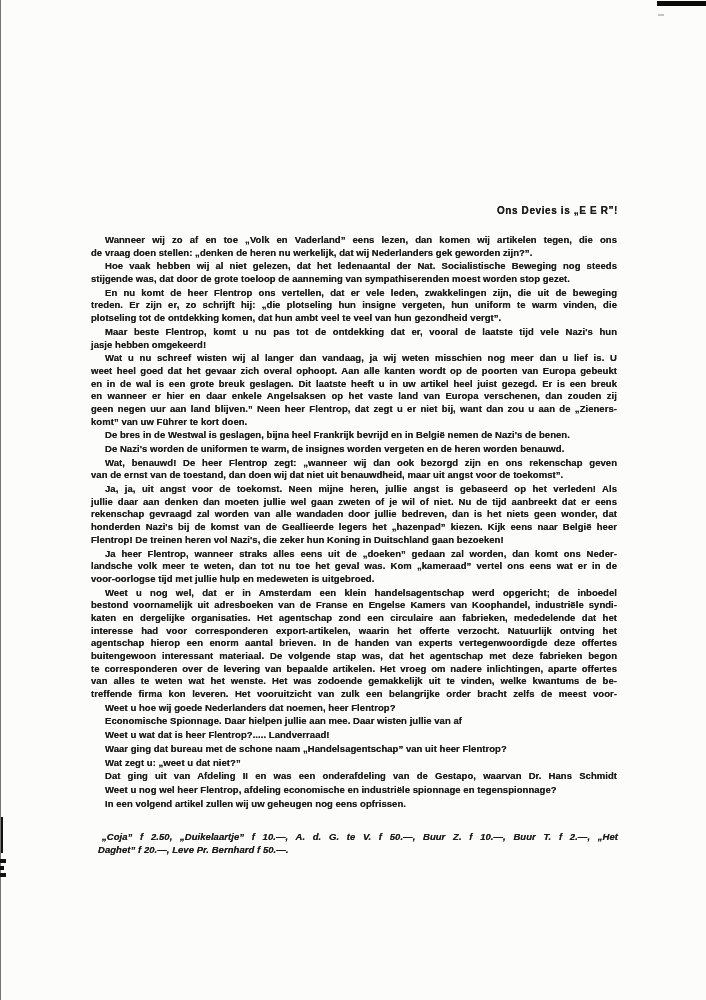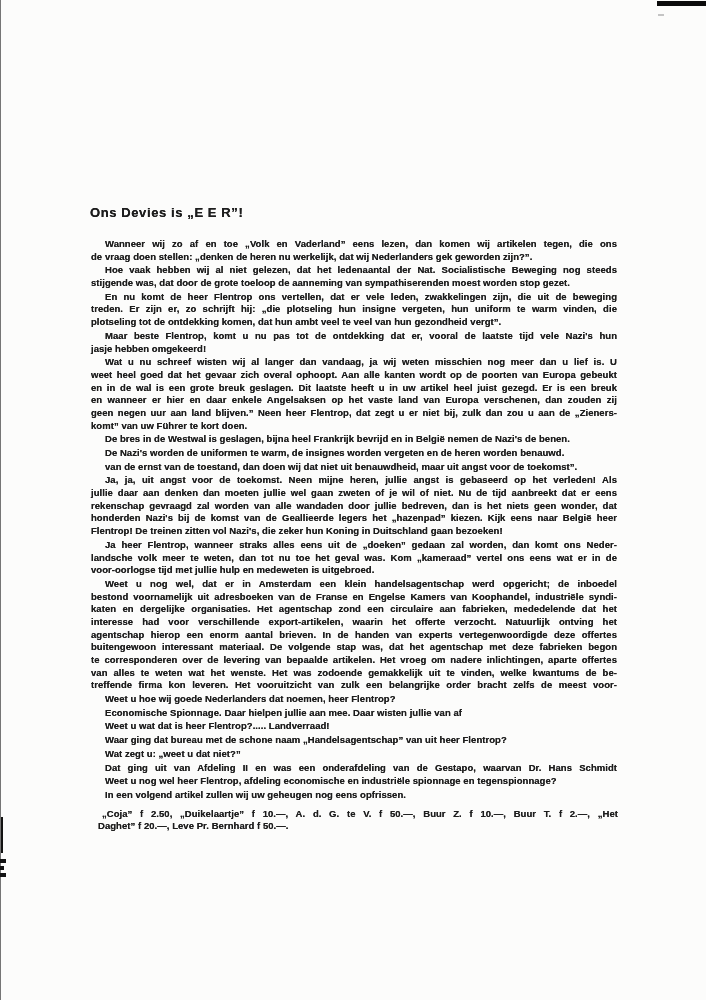--- a/index.html
+++ b/index.html
@@ -13,43 +13,44 @@
     font-family: "Liberation Sans", sans-serif;
     color: #1d1d1d;
   }
   .text-block {
     position: absolute;
     left: 90px;
     top: 205px;
     width: 528px;
   }
   .doc-title {
-    text-align: left;
-    font-size: 13px;
+    text-align: right;
+    font-size: 10px;
     font-weight: bold;
     letter-spacing: 0.6px;
     margin: 0 0 18px 0;
     text-shadow: 0 0 0.3px #1d1d1d;
   }
   .para { margin: 1px; }
   .line {
     font-size: 9.5px;
     font-weight: bold;
     line-height: 12.7px;
     height: 12.7px;
     text-align: justify;
     white-space: normal;
     letter-spacing: 0.05px;
     text-shadow: 0 0 0.25px rgba(20,20,20,0.8);
   }
   .line.fill { text-align-last: justify; }
   .para .line:first-child { text-indent: 14px; }
   .footer-block {
-    margin-top: 6px;
+    margin-top: 21px;
     padding-left: 8px;
+    font-style: italic;
   }
   .footer-block .line:first-child { text-indent: 4px; }
   
   .edge-hairline {
     position: absolute; left: 0; top: 0;
     width: 1px; height: 1000px;
     background: rgba(45,45,45,0.65);
   }
   .edge-thick {
     position: absolute; left: 1px; top: 817px;
@@ -101,49 +102,50 @@
         </div>
         <div class="para">
           <div class="line fill">Maar beste Flentrop, komt u nu pas tot de ontdekking dat er, vooral de laatste tijd vele Nazi's hun</div>
           <div class="line">jasje hebben omgekeerd!</div>
         </div>
         <div class="para">
           <div class="line fill">Wat u nu schreef wisten wij al langer dan vandaag, ja wij weten misschien nog meer dan u lief is. U</div>
           <div class="line fill">weet heel goed dat het gevaar zich overal ophoopt. Aan alle kanten wordt op de poorten van Europa gebeukt</div>
           <div class="line fill">en in de wal is een grote breuk geslagen. Dit laatste heeft u in uw artikel heel juist gezegd. Er is een breuk</div>
           <div class="line fill">en wanneer er hier en daar enkele Angelsaksen op het vaste land van Europa verschenen, dan zouden zij</div>
-          <div class="line fill">geen negen uur aan land blijven.” Neen heer Flentrop, dat zegt u er niet bij, zulk dan zou u aan de „Zieners-</div>
+          <div class="line fill">geen negen uur aan land blijven.” Neen heer Flentrop, dat zegt u er niet bij, want dan zou u aan de „Zieners-</div>
           <div class="line">komt” van uw Führer te kort doen.</div>
         </div>
         <div class="para">
           <div class="line">De bres in de Westwal is geslagen, bijna heel Frankrijk bevrijd en in België nemen de Nazi's de benen.</div>
         </div>
         <div class="para">
           <div class="line">De Nazi's worden de uniformen te warm, de insignes worden vergeten en de heren worden benauwd.</div>
         </div>
         <div class="para">
+          <div class="line fill">Wat, benauwd! De heer Flentrop zegt: „wanneer wij dan ook bezorgd zijn en ons rekenschap geven</div>
           <div class="line">van de ernst van de toestand, dan doen wij dat niet uit benauwdheid, maar uit angst voor de toekomst”.</div>
         </div>
         <div class="para">
           <div class="line fill">Ja, ja, uit angst voor de toekomst. Neen mijne heren, jullie angst is gebaseerd op het verleden! Als</div>
           <div class="line fill">jullie daar aan denken dan moeten jullie wel gaan zweten of je wil of niet. Nu de tijd aanbreekt dat er eens</div>
           <div class="line fill">rekenschap gevraagd zal worden van alle wandaden door jullie bedreven, dan is het niets geen wonder, dat</div>
           <div class="line fill">honderden Nazi's bij de komst van de Geallieerde legers het „hazenpad” kiezen. Kijk eens naar België heer</div>
-          <div class="line">Flentrop! De treinen zitten vol Nazi's, die zeker hun Koning in Duitschland gaan bezoeken!</div>
+          <div class="line">Flentrop! De treinen heren vol Nazi's, die zeker hun Koning in Duitschland gaan bezoeken!</div>
         </div>
         <div class="para">
           <div class="line fill">Ja heer Flentrop, wanneer straks alles eens uit de „doeken” gedaan zal worden, dan komt ons Neder-</div>
           <div class="line fill">landsche volk meer te weten, dan tot nu toe het geval was. Kom „kameraad” vertel ons eens wat er in de</div>
           <div class="line">voor-oorlogse tijd met jullie hulp en medeweten is uitgebroed.</div>
         </div>
         <div class="para">
           <div class="line fill">Weet u nog wel, dat er in Amsterdam een klein handelsagentschap werd opgericht; de inboedel</div>
           <div class="line fill">bestond voornamelijk uit adresboeken van de Franse en Engelse Kamers van Koophandel, industriële syndi-</div>
           <div class="line fill">katen en dergelijke organisaties. Het agentschap zond een circulaire aan fabrieken, mededelende dat het</div>
-          <div class="line fill">interesse had voor verschillende export-artikelen, waarin het offerte verzocht. Natuurlijk ontving het</div>
+          <div class="line fill">interesse had voor corresponderen export-artikelen, waarin het offerte verzocht. Natuurlijk ontving het</div>
           <div class="line fill">agentschap hierop een enorm aantal brieven. In de handen van experts vertegenwoordigde deze offertes</div>
           <div class="line fill">buitengewoon interessant materiaal. De volgende stap was, dat het agentschap met deze fabrieken begon</div>
           <div class="line fill">te corresponderen over de levering van bepaalde artikelen. Het vroeg om nadere inlichtingen, aparte offertes</div>
           <div class="line fill">van alles te weten wat het wenste. Het was zodoende gemakkelijk uit te vinden, welke kwantums de be-</div>
           <div class="line fill">treffende firma kon leveren. Het vooruitzicht van zulk een belangrijke order bracht zelfs de meest voor-</div>
         </div>
         <div class="para">
           <div class="line">Weet u hoe wij goede Nederlanders dat noemen, heer Flentrop?</div>
         </div>
         <div class="para">

